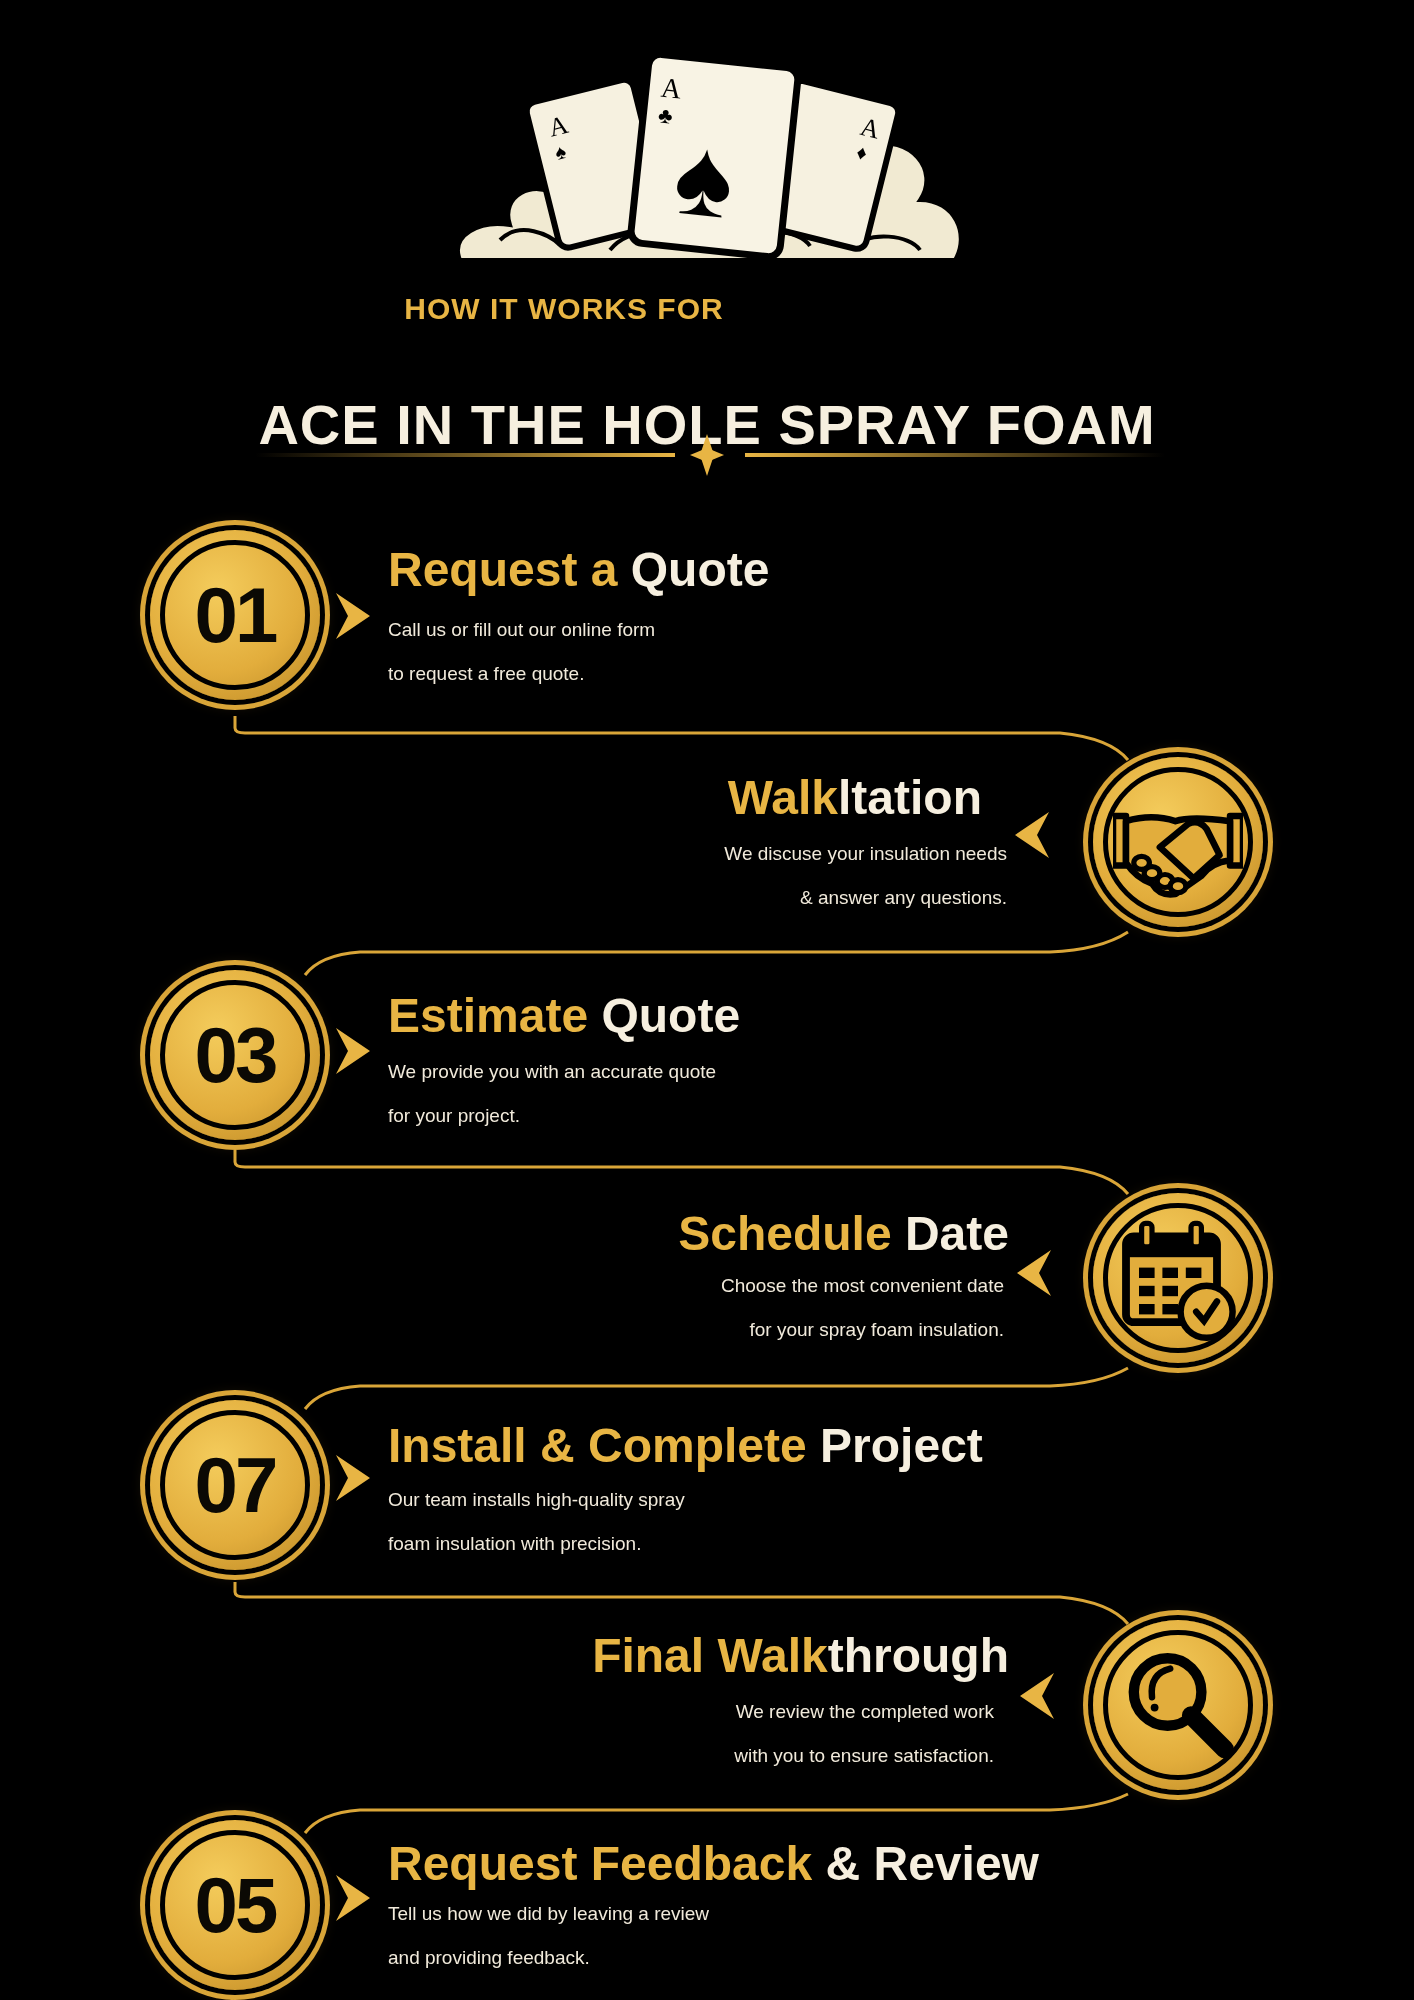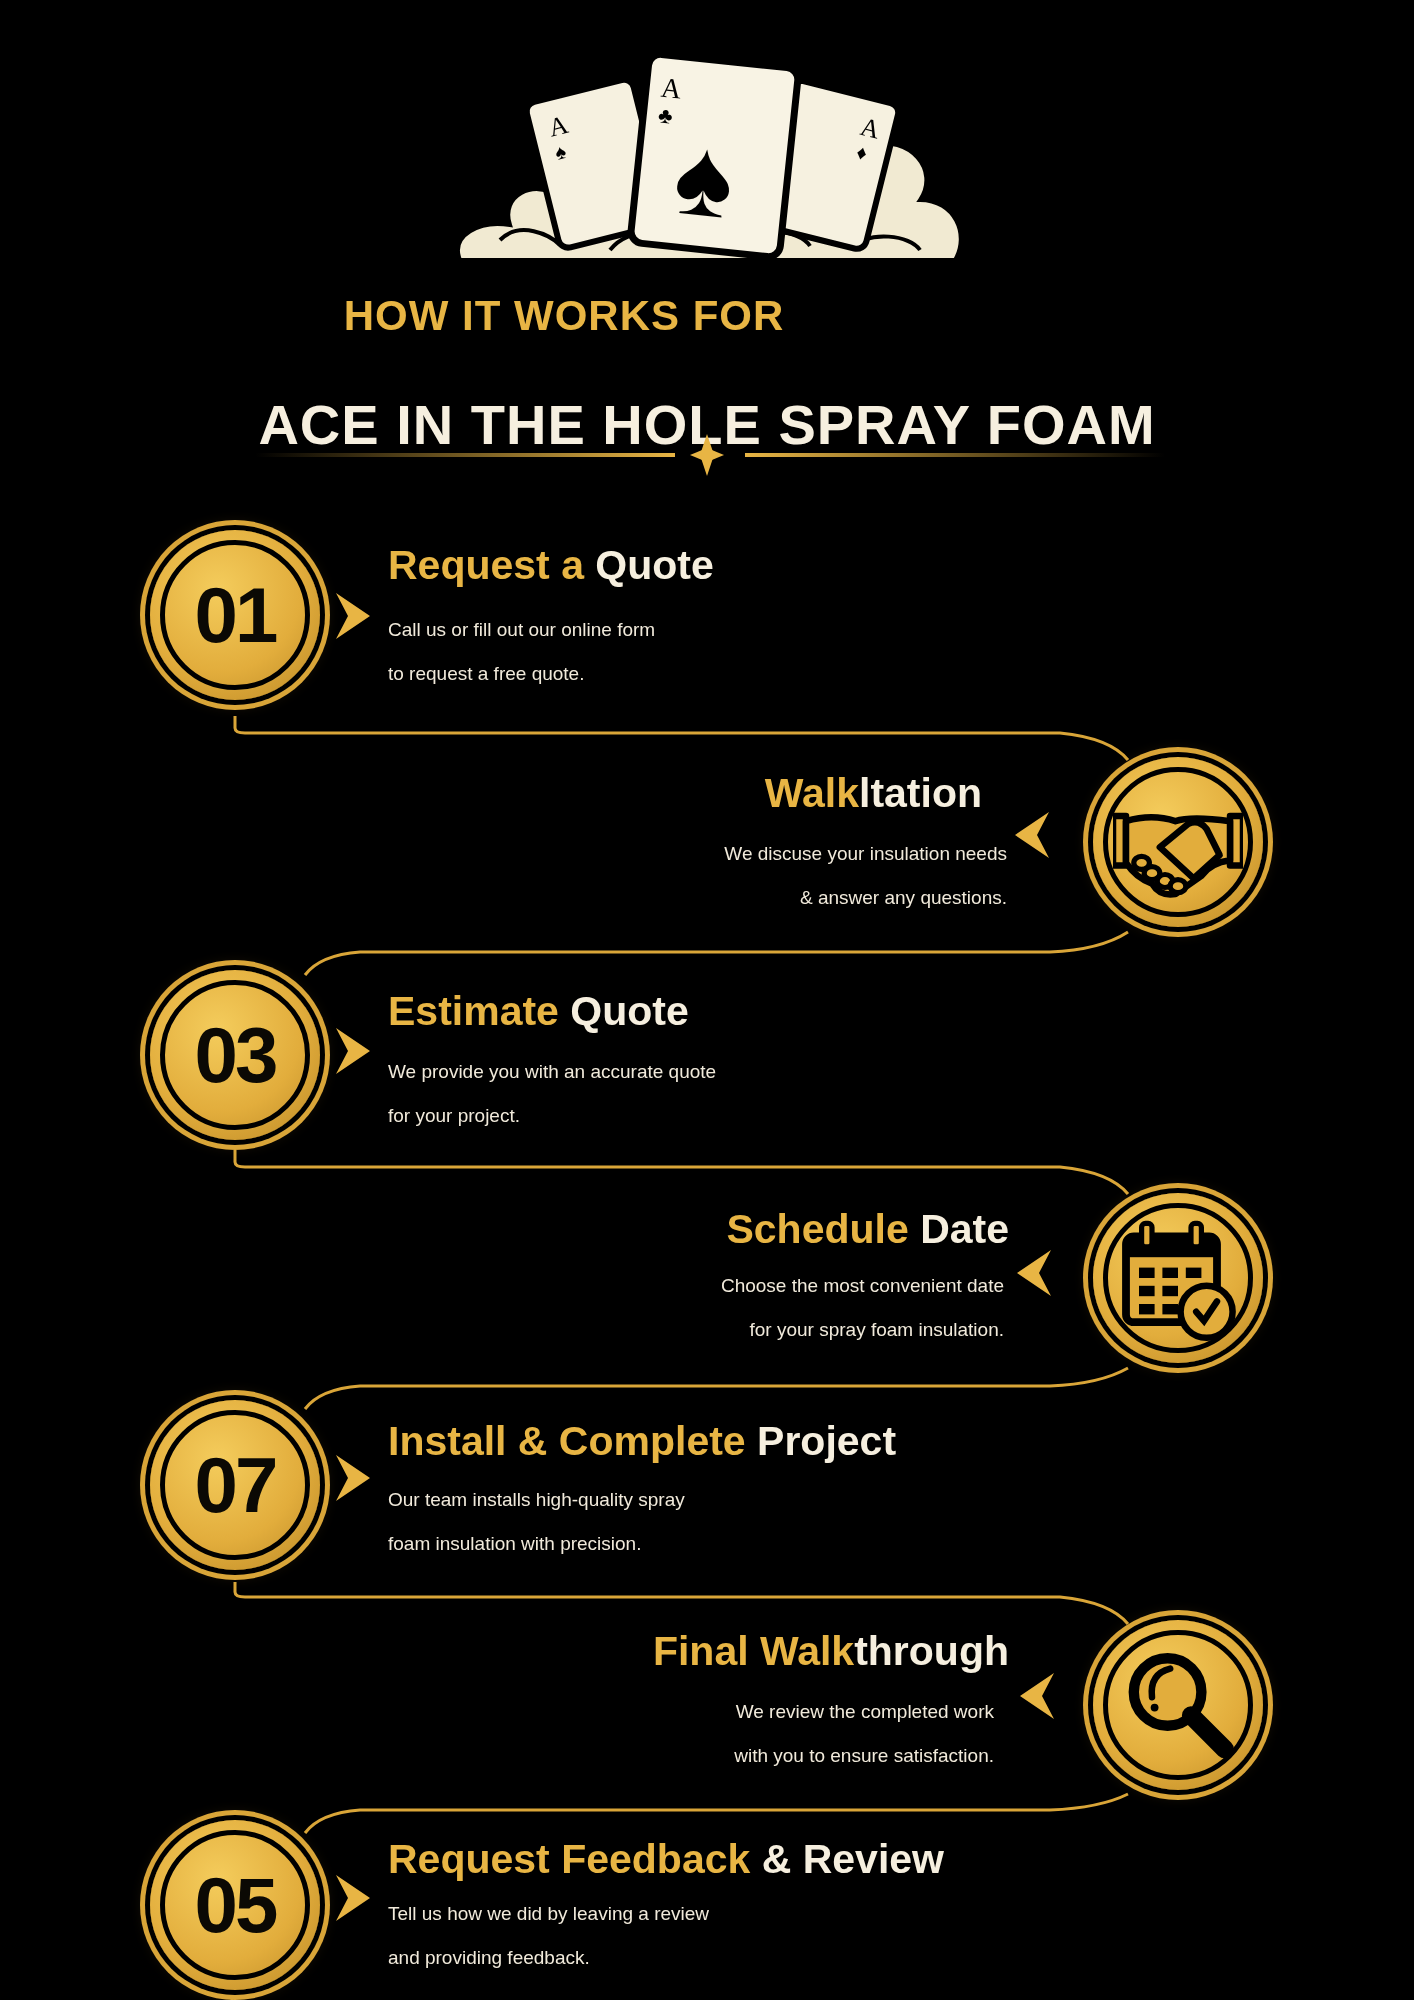--- a/index.html
+++ b/index.html
@@ -1,34 +1,34 @@
 <!DOCTYPE html>
 <html><head>
 <meta charset="utf-8">
 <style>
   html, body { margin:0; padding:0; background:#000; }
   body { width:1414px; height:2000px; position:relative; overflow:hidden;
          font-family:"Liberation Sans", "DejaVu Sans", sans-serif; color:#f3ecdc; }
   .abs { position:absolute; }
   .hero { left:440px; top:20px; width:540px; height:250px; }
-  .kicker { left:0; width:1128px; top:292px; text-align:center; font-size:42px; font-weight:700;
+  .kicker { left:0; width:1128px; top:292px; text-align:center; font-size:30px; font-weight:700;
             color:#e8b544; letter-spacing:1px; }
   .title { left:0; width:1414px; top:356px; text-align:center; font-size:56px; font-weight:700;
            color:#f6efdf; letter-spacing:1px;margin-top:36px; }
   .divider { left:255px; top:452px; width:910px; height:6px; }
   .connectors { left:0; top:0; width:1414px; height:2000px; pointer-events:none; }
   .badge { width:170px; height:170px; border-radius:50%;
            background:radial-gradient(circle at 40% 35%, #f4cc5c 0%, #e2ad3c 55%, #b98624 100%);
            box-shadow:0 0 0 5px #000, 0 0 0 10px #d9a538, 0 0 18px rgba(230,170,60,0.35); }
   .badge-inner { position:absolute; inset:10px; border-radius:50%; border:5px solid #000; }
   .badge-num { position:absolute; inset:0; display:flex; align-items:center; justify-content:center;
                font-size:78px; font-weight:700; color:#0b0904; letter-spacing:-3px; }
   .icon-badge .svgwrap { position:absolute; inset:20px; }
   .arrow { width:34px; height:46px; }
-  .step-title { font-size:41px; font-weight:700; white-space:nowrap; }
+  .step-title { font-size:48px; font-weight:700; white-space:nowrap; }
   .step-title .gold { color:#e8b544; }
   .step-title .white { color:#f6efdf; }
   .step-desc { font-size:19px; line-height:44px; color:#f1eadb; white-space:pre-line; }
   .left-text { left:388px; }
   .right-text { text-align:right; }
 </style>
 </head>
 <body>
 
 <svg class="abs hero" viewBox="0 0 540 250">

